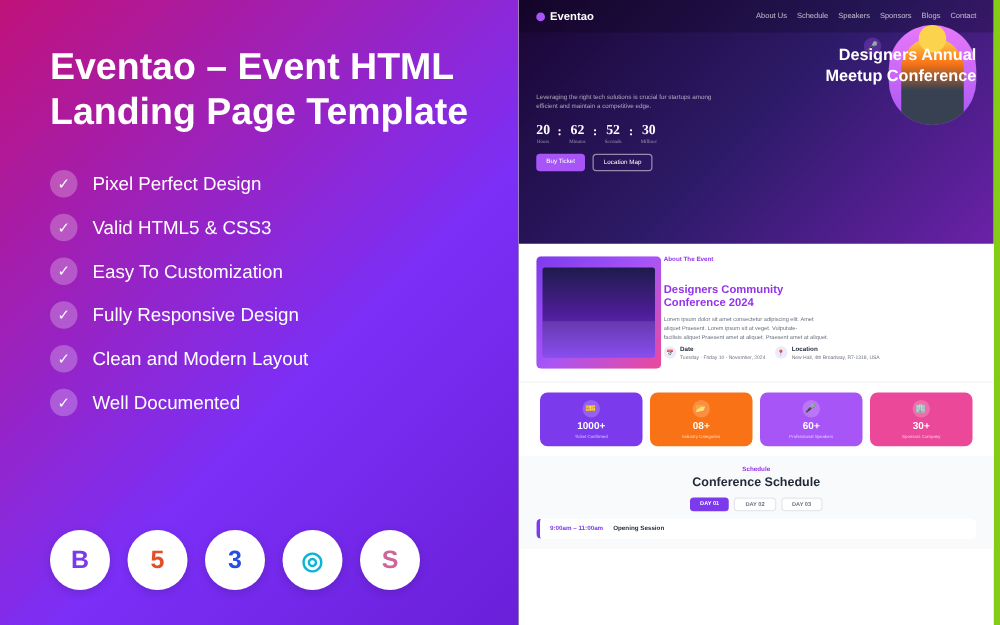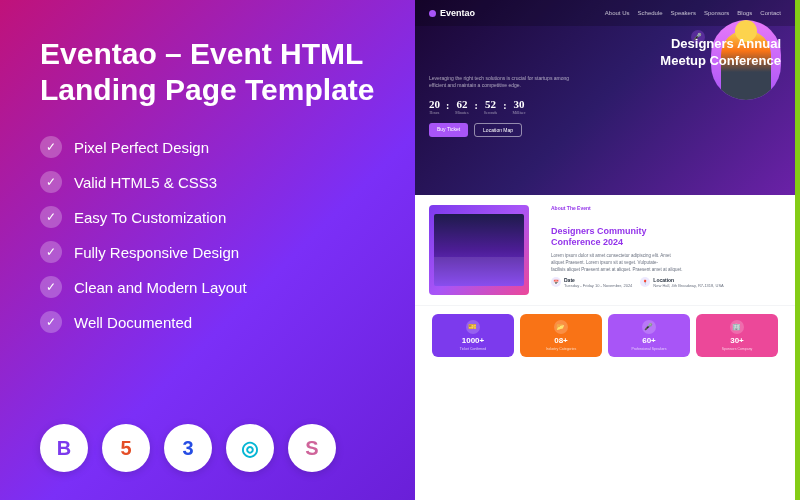--- a/index.html
+++ b/index.html
@@ -270,21 +270,21 @@
       justify-content: center;
       color: #a855f7;
       font-size: 7px;
     }
 
     
     .mock-about {
       background: white;
       padding: 10px 14px;
       display: flex;
-      gap: 22px;
+      gap: 2px;
     }
 
     .mock-about-img {
       width: 100px;
       min-width: 100px;
       height: 90px;
       background: linear-gradient(135deg, #ff6b6b, #ee0979);
       border-radius: 4px;
       overflow: hidden;
       position: relative;
@@ -666,16 +666,29 @@
     <div class="mock-stat-num">60+</div>
     <div class="mock-stat-label">Professional Speakers</div>
   </div>
           <div class="mock-stat-card pink">
     <div class="mock-stat-icon">🏢</div>
     <div class="mock-stat-num">30+</div>
     <div class="mock-stat-label">Sponsors Company</div>
   </div>
         </div>
 
+      <div class="mock-schedule">
+        <div class="mock-schedule-label">Schedule</div>
+        <div class="mock-schedule-title">Conference Schedule</div>
+        <div class="mock-schedule-tabs" id="schedule-tabs-container">
+            <div class="mock-schedule-tab active">DAY 01</div>
+            <div class="mock-schedule-tab inactive">DAY 02</div>
+            <div class="mock-schedule-tab inactive">DAY 03</div>
+          </div>
+        <div class="mock-schedule-row">
+          <div class="mock-schedule-time">9:00am – 11:00am</div>
+          <div class="mock-schedule-name">Opening Session</div>
+        </div>
+      </div>
 
     </div>
   </div>
 </div>
 
 </body></html>

